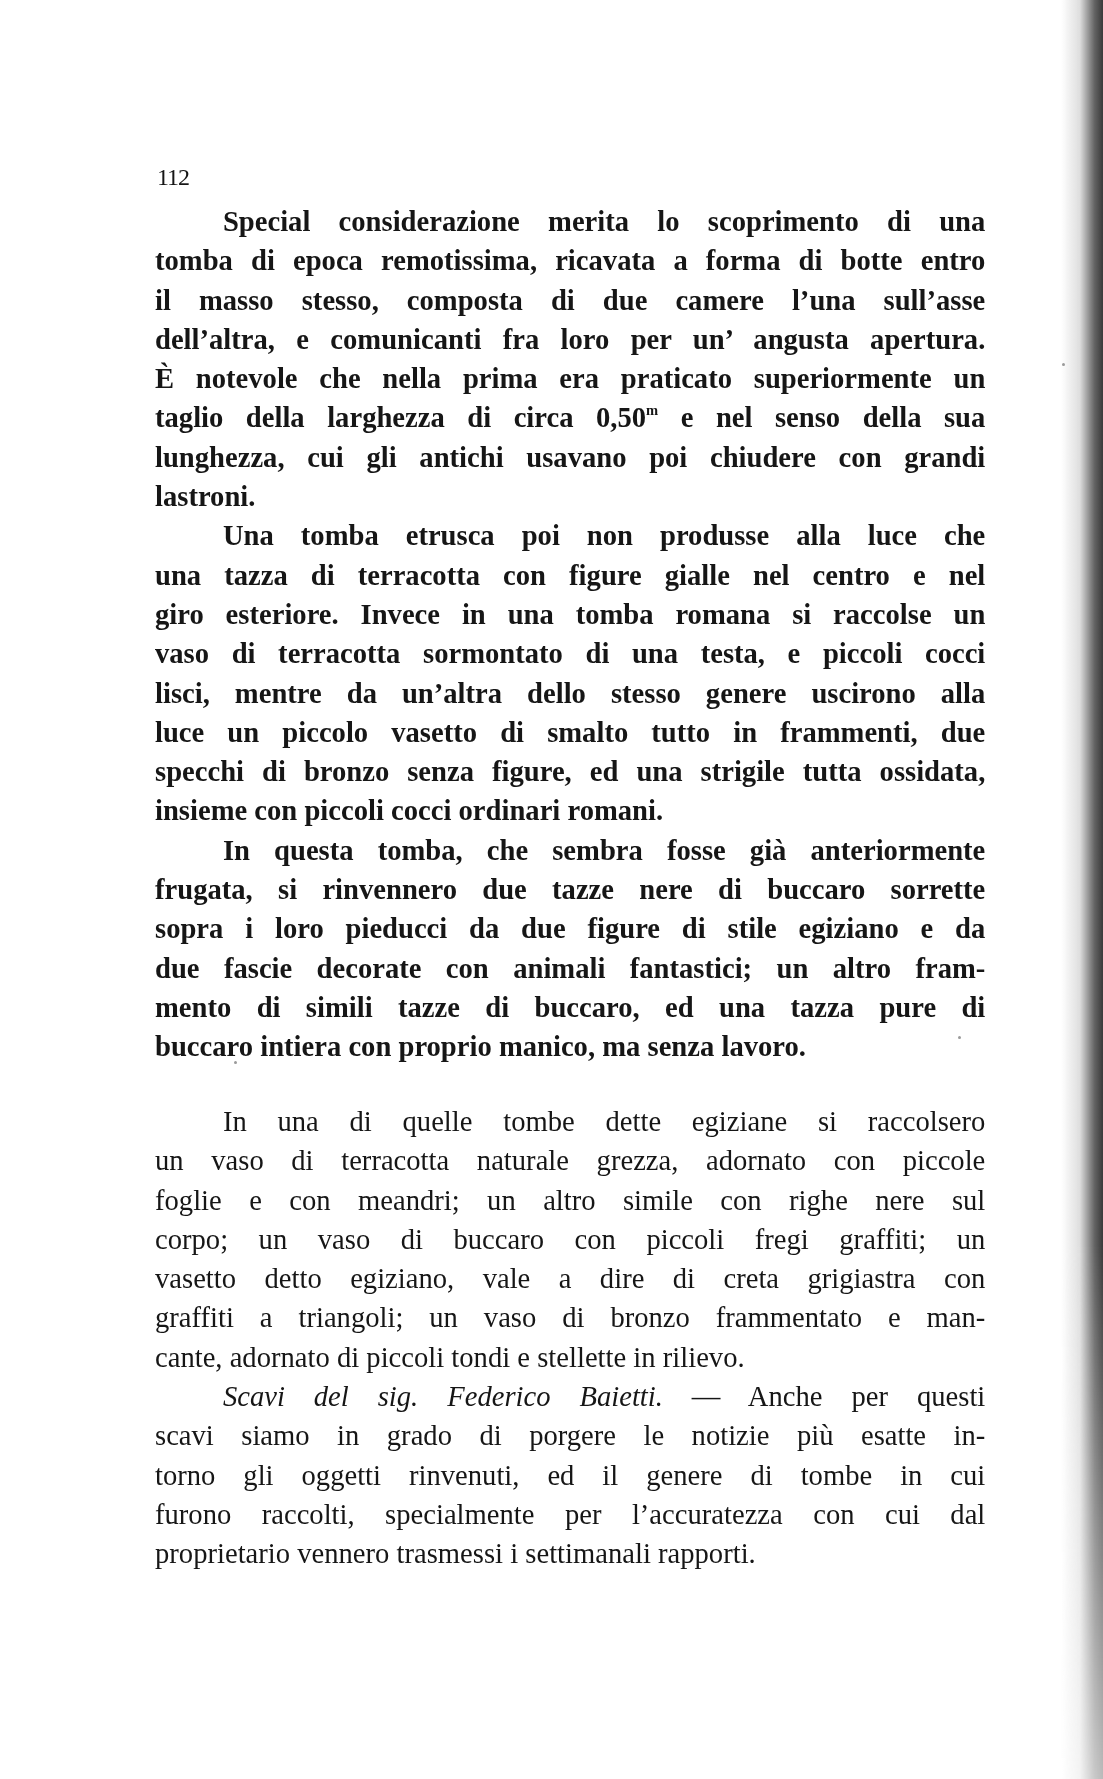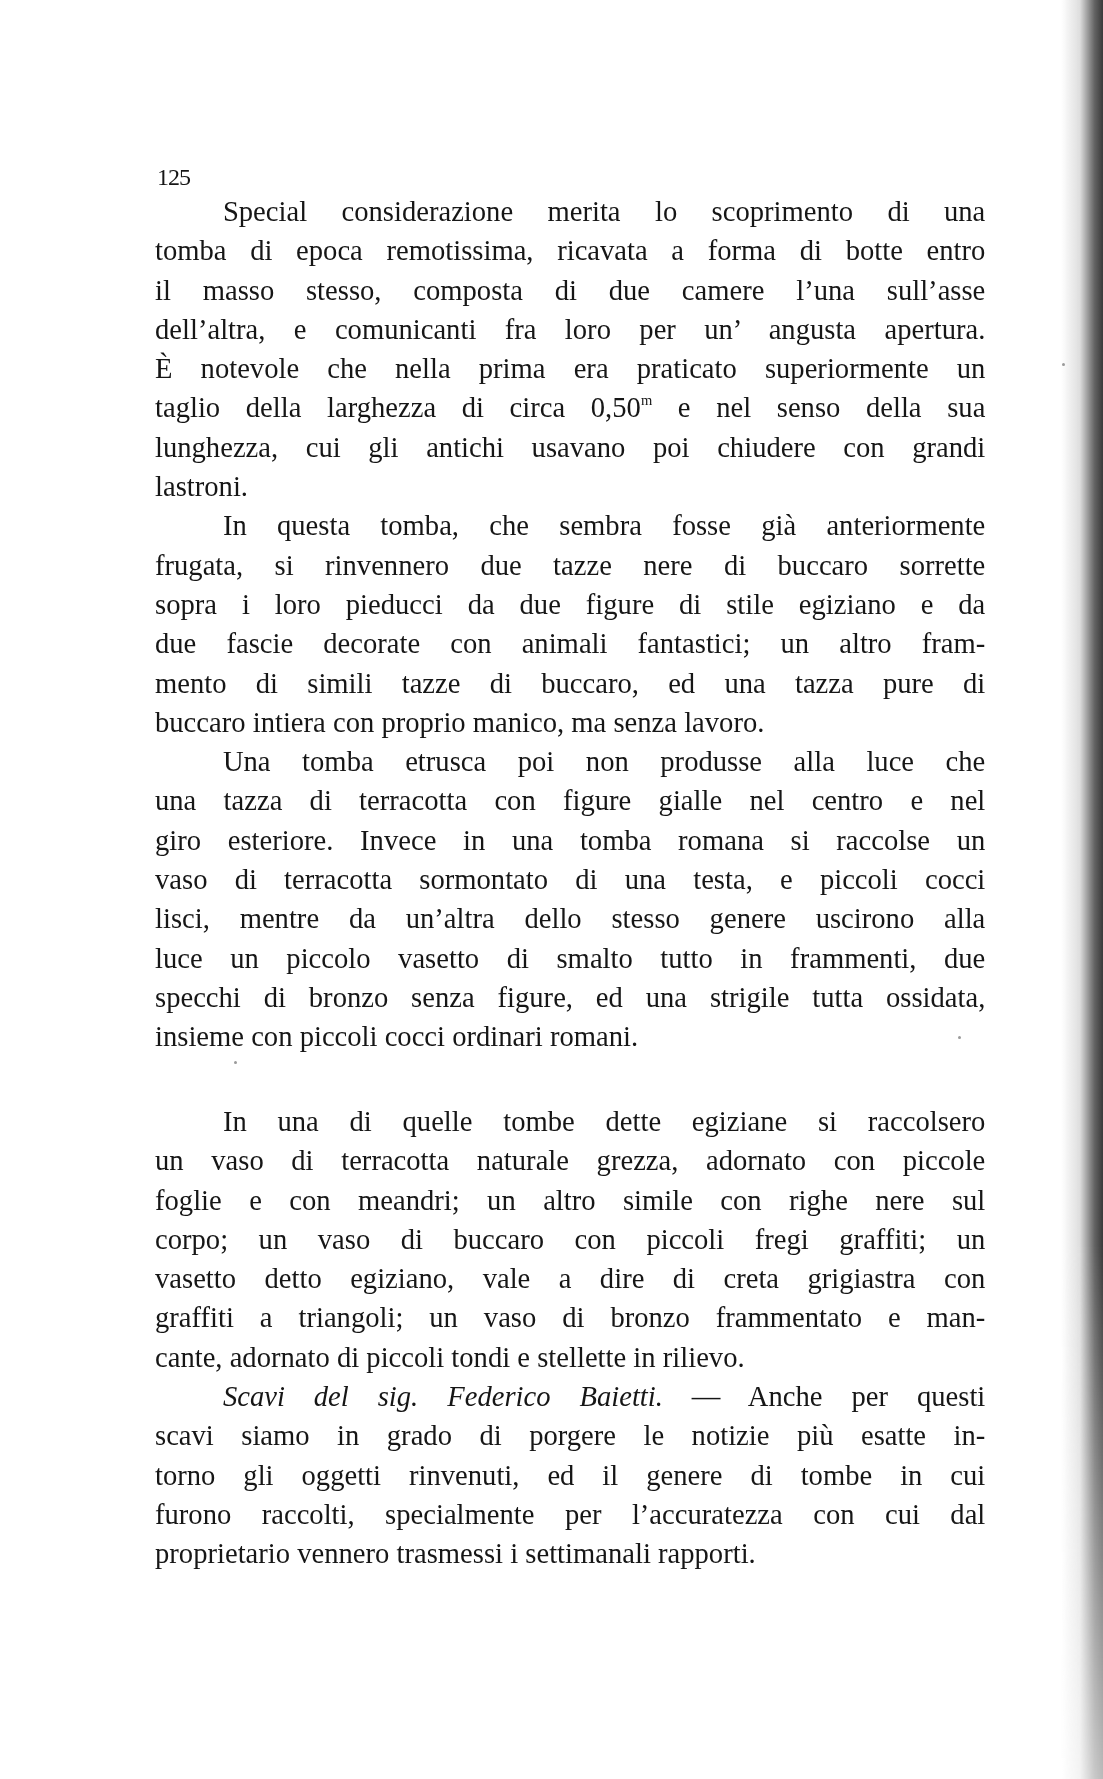--- a/index.html
+++ b/index.html
@@ -58,72 +58,72 @@
     width: 786px;
   }
   .italic {
     font-style: italic;
   }
   sup.sup-m {
     font-size: 15px;
     vertical-align: 12px;
     line-height: 0;
   }
-  .block-1 { top: 192px; }
+  .block-1 { top: 202px; font-weight: bold; }
   .block-2 { top: 1102px; }
   .speck {
     position: absolute;
     width: 3px;
     height: 3px;
     border-radius: 50%;
     background: #9a9a9a;
   }
 </style>
 </head>
 <body>
 
 <div class="page-shadow"></div>
 
 <div class="speck" style="left:234px;top:1061px;"></div>
 <div class="speck" style="left:958px;top:1036px;"></div>
 <div class="speck" style="left:1062px;top:363px;"></div>
 
-<div class="page-number">125</div>
+<div class="page-number">112</div>
 
 <div class="text-block block-1">
 
   <div>
     <div class="line indent">Special considerazione merita lo scoprimento di una</div>
     <div class="line">tomba di epoca remotissima, ricavata a forma di botte entro</div>
     <div class="line">il masso stesso, composta di due camere l’una sull’asse</div>
     <div class="line">dell’altra, e comunicanti fra loro per un’ angusta apertura.</div>
     <div class="line">È notevole che nella prima era praticato superiormente un</div>
     <div class="line"><span>taglio della larghezza di circa 0,50</span><sup class="sup-m">m</sup> <span>e nel senso della sua</span></div>
     <div class="line">lunghezza, cui gli antichi usavano poi chiudere con grandi</div>
     <div class="line last">lastroni.</div>
   </div>
 
   <div>
-    <div class="line indent">In questa tomba, che sembra fosse già anteriormente</div>
-    <div class="line">frugata, si rinvennero due tazze nere di buccaro sorrette</div>
-    <div class="line">sopra i loro pieducci da due figure di stile egiziano e da</div>
-    <div class="line">due fascie decorate con animali fantastici; un altro fram-</div>
-    <div class="line">mento di simili tazze di buccaro, ed una tazza pure di</div>
-    <div class="line last">buccaro intiera con proprio manico, ma senza lavoro.</div>
-  </div>
-
-  <div>
     <div class="line indent">Una tomba etrusca poi non produsse alla luce che</div>
     <div class="line">una tazza di terracotta con figure gialle nel centro e nel</div>
     <div class="line">giro esteriore. Invece in una tomba romana si raccolse un</div>
     <div class="line">vaso di terracotta sormontato di una testa, e piccoli cocci</div>
     <div class="line">lisci, mentre da un’altra dello stesso genere uscirono alla</div>
     <div class="line">luce un piccolo vasetto di smalto tutto in frammenti, due</div>
     <div class="line">specchi di bronzo senza figure, ed una strigile tutta ossidata,</div>
     <div class="line last">insieme con piccoli cocci ordinari romani.</div>
+  </div>
+
+  <div>
+    <div class="line indent">In questa tomba, che sembra fosse già anteriormente</div>
+    <div class="line">frugata, si rinvennero due tazze nere di buccaro sorrette</div>
+    <div class="line">sopra i loro pieducci da due figure di stile egiziano e da</div>
+    <div class="line">due fascie decorate con animali fantastici; un altro fram-</div>
+    <div class="line">mento di simili tazze di buccaro, ed una tazza pure di</div>
+    <div class="line last">buccaro intiera con proprio manico, ma senza lavoro.</div>
   </div>
 </div>
 
 <div class="text-block block-2">
 
   <div>
     <div class="line indent">In una di quelle tombe dette egiziane si raccolsero</div>
     <div class="line">un vaso di terracotta naturale grezza, adornato con piccole</div>
     <div class="line">foglie e con meandri; un altro simile con righe nere sul</div>
     <div class="line">corpo; un vaso di buccaro con piccoli fregi graffiti; un</div>

